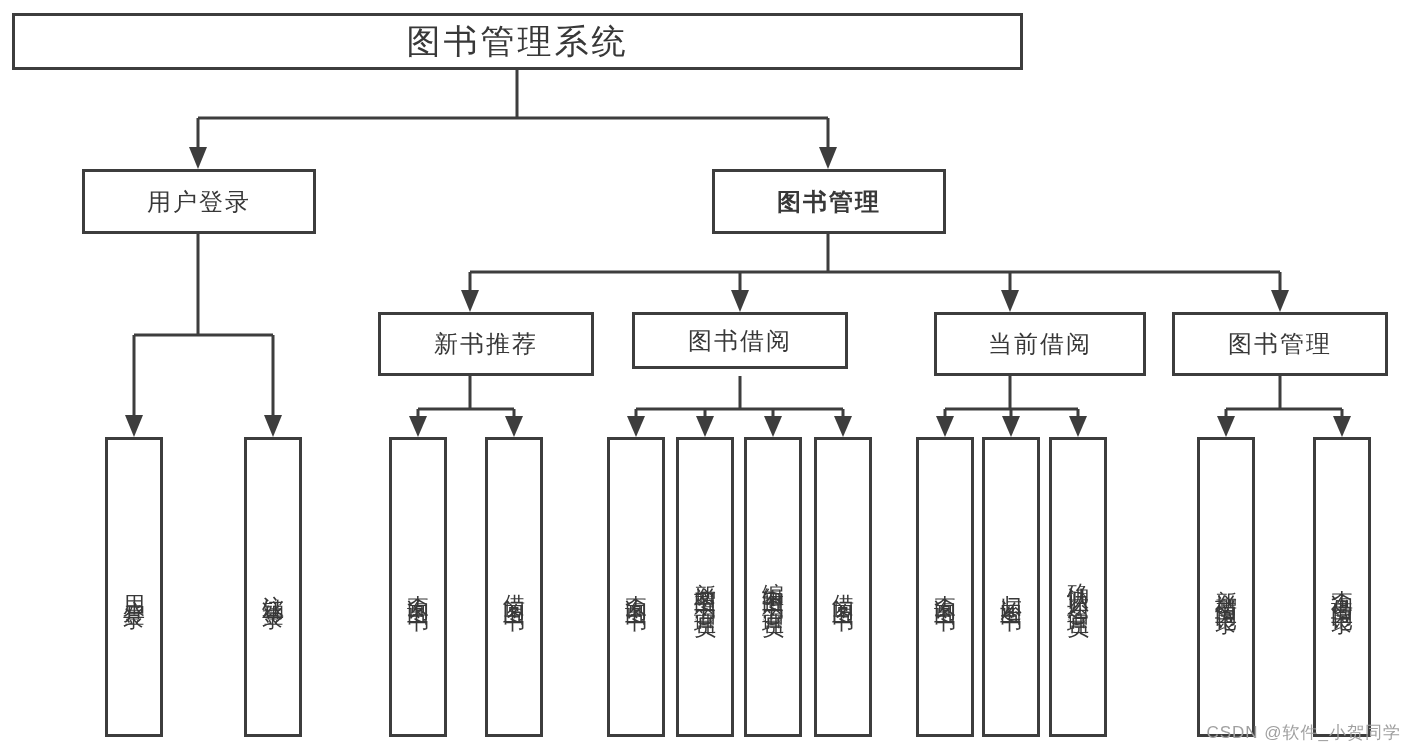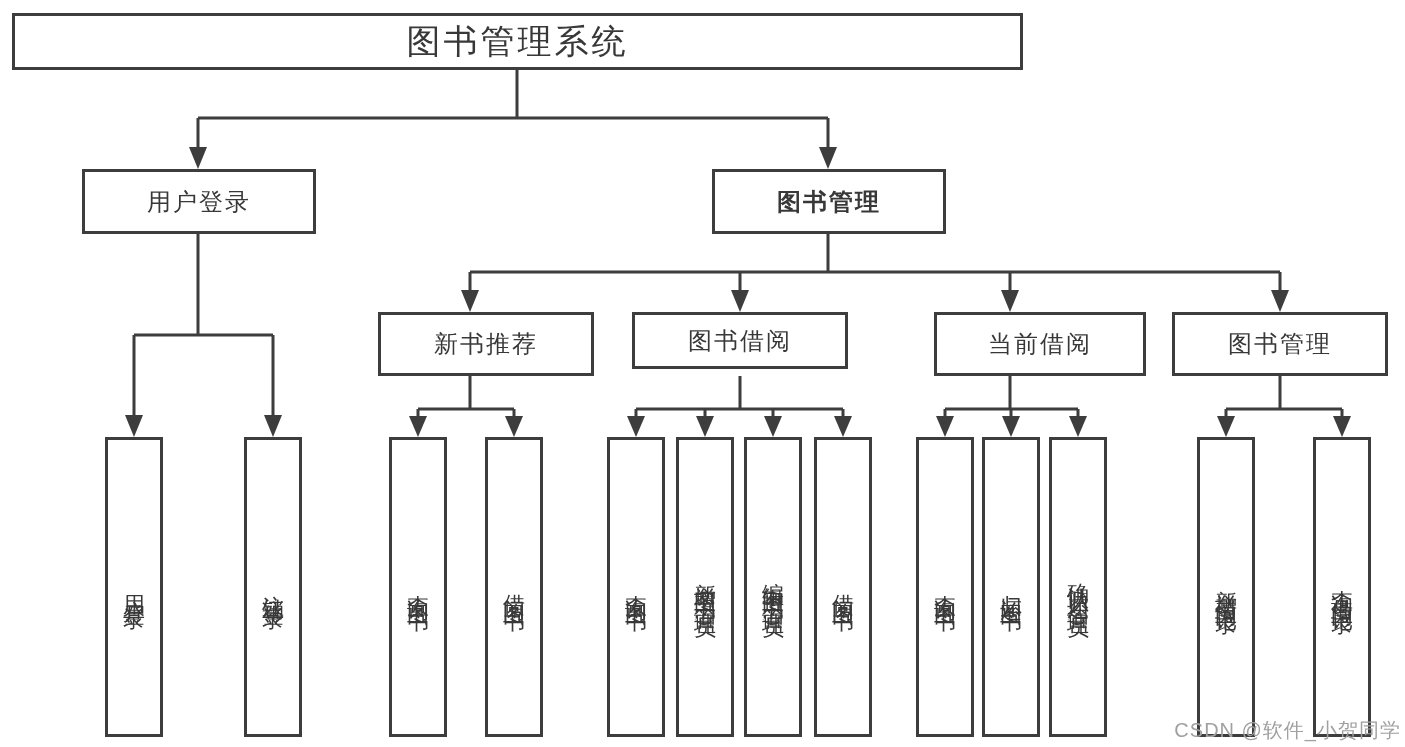--- a/index.html
+++ b/index.html
@@ -44,21 +44,21 @@
   #connectors path.line {
     fill: none;
     stroke: #3d3d3d;
     stroke-width: 3;
   }
   #connectors path.arrow { fill: #3d3d3d; stroke: none; }
   .watermark {
     position: absolute;
     right: 4px;
     bottom: 3px;
-    font-size: 20px;
+    font-size: 17px;
     letter-spacing: 1px;
     color: #a0a0a0;
     white-space: nowrap;
   }
 </style>
 </head>
 <body>
 
 <div id="canvas">
 

